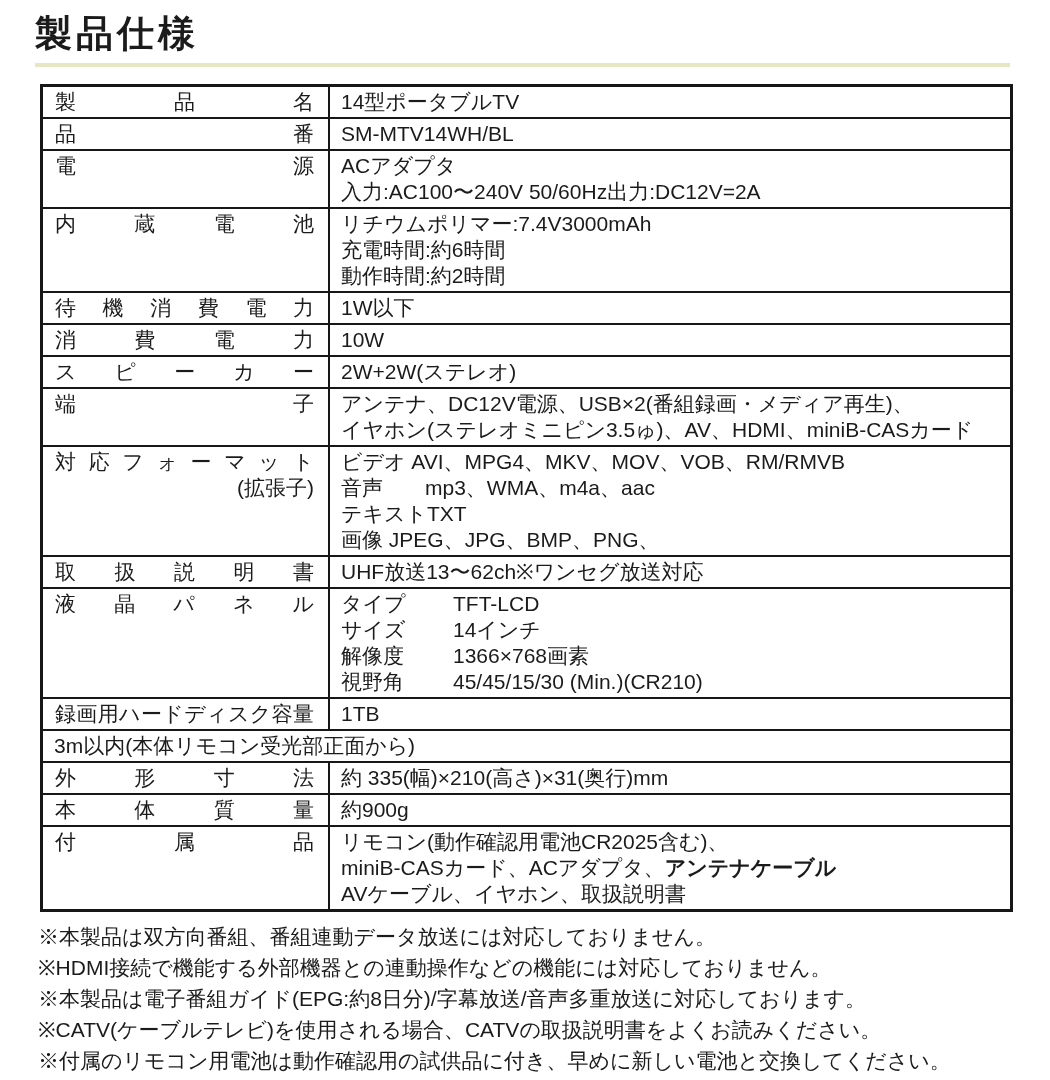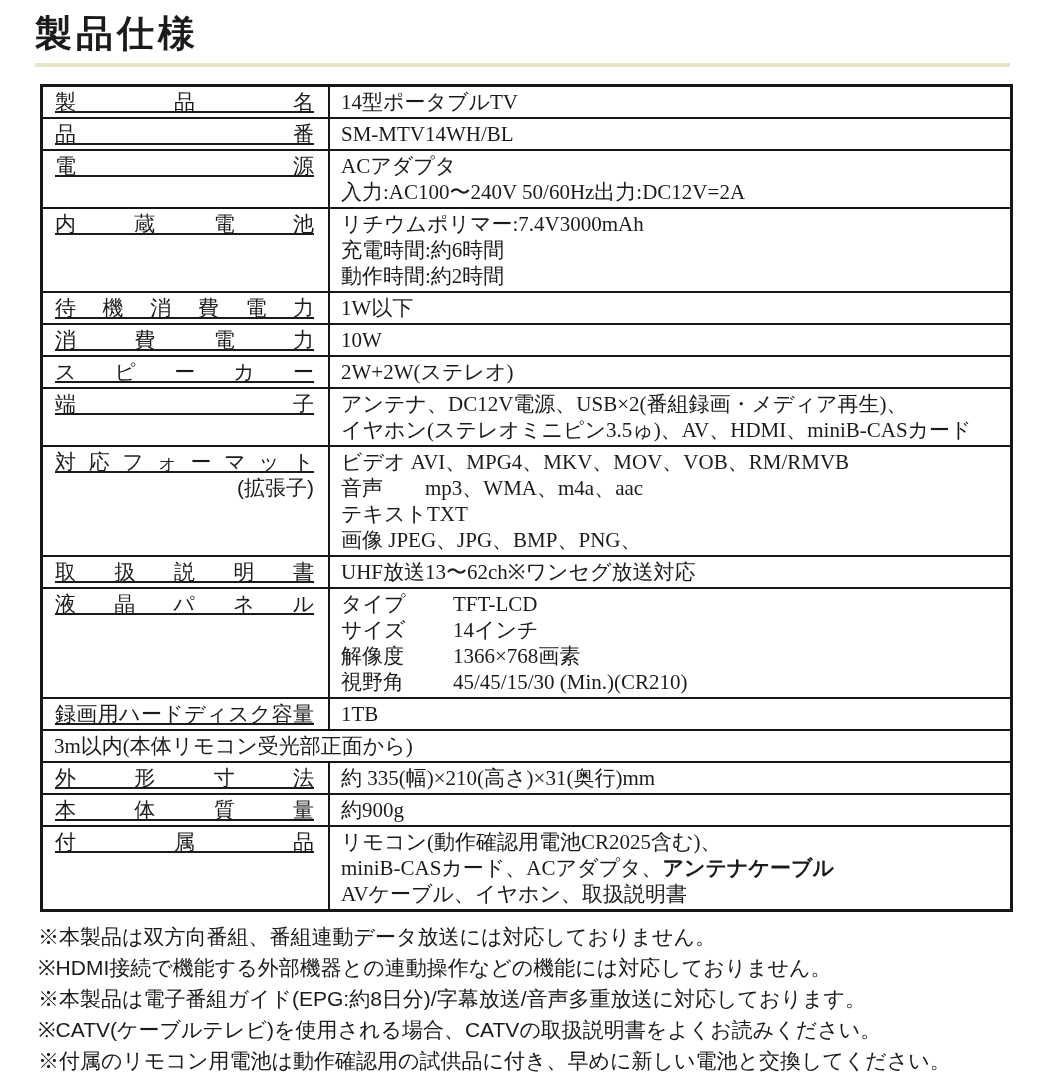--- a/index.html
+++ b/index.html
@@ -13,24 +13,24 @@
     font-family:"Liberation Sans", sans-serif; color:var(--ink);
   }
   .page{padding:12px 0 0 35px;}
   .title{font-size:37px; font-weight:bold; letter-spacing:4px; line-height:1.2;}
   .rule{width:975px; height:4px; background:var(--underline); margin-top:7px;}
   .spec-table{width:973px; margin:17px 0 0 5px; border:3px solid var(--border); background:#fff;}
   .row{display:flex; border-bottom:2px solid var(--border);}
   .row:last-child{border-bottom:none;}
   .lc{width:287px; border-right:2px solid var(--border); padding:2px 14px 2px 12px;
       font-size:21px; line-height:26px;}
-  .lbl{text-align:justify; text-align-last:justify;text-decoration:underline;}
+  .lbl{text-align:justify; text-align-last:justify;}
   .sub{text-align:left; text-align-last:right;}
   .vc{flex:1; padding:2px 8px 2px 11px; font-size:21px; line-height:26px;}
-  .vl{white-space:pre-wrap;font-family:Liberation Serif, serif;}
+  .vl{white-space:pre-wrap;}
   .k{display:inline-block; width:112px;}
   .b{font-weight:bold;}
   .footnotes{margin:9px 0 0 3px; font-size:21px; line-height:31px;}
 </style>
 </head>
 <body>
 
 <div class="page">
 
   <div class="title">製品仕様</div>

